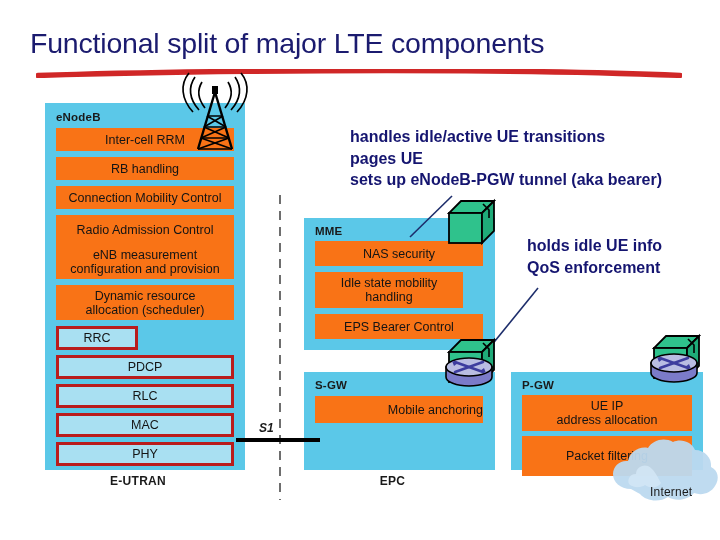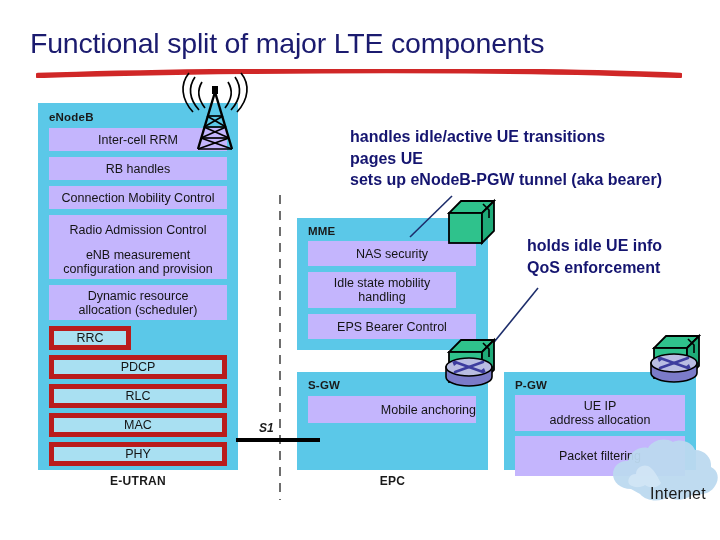--- a/index.html
+++ b/index.html
@@ -11,20 +11,21 @@
   body {
     font-family: "Liberation Sans", sans-serif;
     -webkit-font-smoothing: antialiased;
   }
   #slide {
     position: relative;
     width: 720px;
     height: 540px;
     overflow: hidden;
     background: #ffffff;
+    border-radius: 30px;
   }
 
   
   .title {
     position: absolute;
     left: 30px;
     top: 27px;
     width: 670px;
     font-size: 28.5px;
     font-weight: 400;
@@ -38,45 +39,46 @@
     top: 69px;
     width: 646px;
     height: 9px;
   }
 
   
   .node {
     position: absolute;
     background: #5bc8e8;
     box-sizing: border-box;
+    margin-left: 7px;
   }
   .node-label {
     position: absolute;
     font-size: 11.5px;
     font-weight: bold;
     color: #1a1a1a;
     letter-spacing: 0.2px;
   }
   .row {
     position: absolute;
     box-sizing: border-box;
     display: flex;
     align-items: center;
     justify-content: center;
     text-align: center;
     font-size: 12.5px;
     color: #141414;
     line-height: 1.12;
   }
   .row.white {
-    background: #c4b5fd;
+    background: #f97316;
   }
   .row.tinted {
     background: #a9e0f2;
-    border: 5px solid #b91c1c;
+    border: 3px solid #b91c1c;
     justify-content: center;
   }
 
   
   .caption {
     position: absolute;
     font-size: 12px;
     font-weight: bold;
     color: #1a1a1a;
     text-align: center;
@@ -98,21 +100,21 @@
     position: absolute;
     font-size: 12px;
     font-style: italic;
     font-weight: bold;
     color: #1a1a1a;
   }
 
   
   .cloud-text {
     position: absolute;
-    font-size: 16px;
+    font-size: 12px;
     color: #1a1a1a;
     letter-spacing: 0.2px;
   }
 
   
   .overlay {
     position: absolute;
     left: 0;
     top: 0;
     width: 720px;
@@ -137,21 +139,21 @@
     <path d="M2,6.5 C120,2.5 300,0.8 430,1.8 C520,2.5 590,4.2 644,6.4" stroke="#d02727" stroke-width="5.4" fill="none" stroke-linecap="round"></path>
   </svg>
 
   <div class="node" style="left:38px; top:103px; width:200px; height:367px;">
     <div class="node-label" style="left:11px; top:8px;">eNodeB</div>
 
     <div class="row white" style="left:11px; top:25px; width:178px; height:23px;">
       <span>Inter-cell RRM</span>
     </div>
     <div class="row white" style="left:11px; top:54px; width:178px; height:23px;">
-      <span>RB handles</span>
+      <span>RB handling</span>
     </div>
     <div class="row white" style="left:11px; top:83px; width:178px; height:23px;">
       <span>Connection Mobility Control</span>
     </div>
     <div class="row white" style="left:11px; top:112px; width:178px; height:30px;">
       <span>Radio Admission Control</span>
     </div>
     <div class="row white" style="left:11px; top:141px; width:178px; height:35px; white-space:pre-line;">
       <span style="white-space:pre-line;">eNB measurement
 configuration and provision</span>

